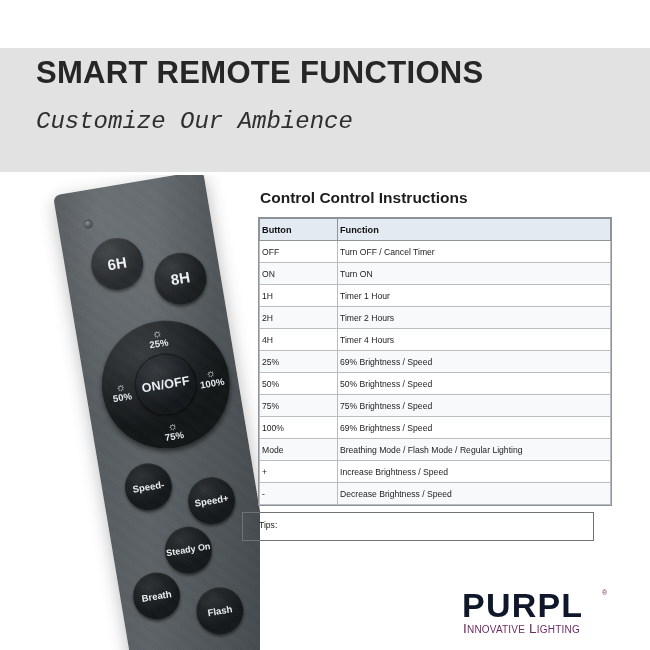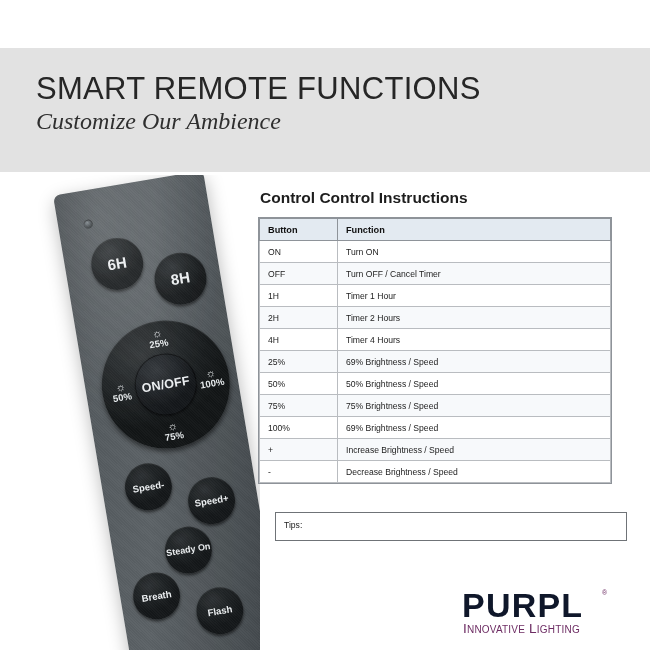--- a/index.html
+++ b/index.html
@@ -12,29 +12,28 @@
   }
   #page{position:absolute;left:0;top:0;width:650px;height:650px;overflow:hidden;background:#fff;}
 
   
   .header-band{
     position:absolute;left:0;top:48px;width:650px;height:124px;
     background:#e2e2e2;
   }
   .header-title{
     position:absolute;left:36px;top:55px;
-    font-size:31px;font-weight:normal;letter-spacing:.3px;
+    font-size:31px;font-weight:bold;letter-spacing:.3px;
     color:#262626;
     font-family:"Liberation Sans", sans-serif;
-    margin-top:16px;
   }
   .header-sub{
     position:absolute;left:36px;top:108px;
     font-size:24px;font-style:italic;color:#2f2f2f;
-    font-family:Liberation Serif, serif;
+    font-family:Liberation Mono, monospace;
   }
 
   
   .remote-wrap{
     position:absolute;left:-10px;top:175px;width:270px;height:480px;
     overflow:hidden;
   }
   .remote-body{
     position:absolute;left:62px;top:8px;
     width:152px;height:520px;
@@ -80,39 +79,39 @@
   }
   table.instr{
     position:absolute;left:259px;top:218px;width:352px;
     border-collapse:collapse;
     font-size:8.6px;color:#222;
     font-family:"Liberation Sans", sans-serif;
     table-layout:fixed;
   }
   table.instr th, table.instr td{
     border:1px solid #b9bcc0;
-    padding:4px 8px;
+    padding:4px 2px;
     text-align:left;
     vertical-align:middle;
     height:13px;
   }
   table.instr th{
     background:#e3eaf1;font-weight:bold;font-size:9.2px;color:#111;
     border-color:#8e9399;
   }
   table.instr tbody tr:nth-child(odd) td{background:#ffffff;}
   table.instr tbody tr:nth-child(even) td{background:#f7f9fb;}
   table.instr col.c1{width:78px;}
   table.instr{box-shadow:0 0 0 1px #8e9399;}
 
   .tips{
-    position:absolute;left:275px;top:512px;width:352px;
+    position:absolute;left:242px;top:512px;width:352px;
     box-sizing:border-box;
     border:1px solid #6f7377;
-    padding:6px 8px 7px 8px;
+    padding:6px 8px 7px 16px;
     font-size:8.6px;line-height:1.62;color:#222;
   }
 
   
   .logo{position:absolute;left:462px;top:588px;width:160px;height:48px;}
   .logo-word{
     position:absolute;left:0;top:0;
     font-size:34px;font-weight:bold;letter-spacing:1.2px;
     color:#0f172a;line-height:1;
     font-family:"Liberation Sans", sans-serif;
@@ -202,28 +201,28 @@
         <col>
       </colgroup>
     <thead>
       <tr>
         <th>Button</th>
         <th>Function</th>
       </tr>
     </thead>
     <tbody>
         <tr>
+          <td>OFF</td>
+          <td>Turn OFF / Cancel Timer</td>
+        </tr>
+        <tr>
           <td>ON</td>
           <td>Turn ON</td>
         </tr>
         <tr>
-          <td>OFF</td>
-          <td>Turn OFF / Cancel Timer</td>
-        </tr>
-        <tr>
           <td>1H</td>
           <td>Timer 1 Hour</td>
         </tr>
         <tr>
           <td>2H</td>
           <td>Timer 2 Hours</td>
         </tr>
         <tr>
           <td>4H</td>
           <td>Timer 4 Hours</td>
@@ -236,20 +235,24 @@
           <td>50%</td>
           <td>50% Brightness / Speed</td>
         </tr>
         <tr>
           <td>75%</td>
           <td>75% Brightness / Speed</td>
         </tr>
         <tr>
           <td>100%</td>
           <td>69% Brightness / Speed</td>
+        </tr>
+        <tr>
+          <td>Mode</td>
+          <td>Breathing Mode / Flash Mode / Regular Lighting</td>
         </tr>
         <tr>
           <td>+</td>
           <td>Increase Brightness / Speed</td>
         </tr>
         <tr>
           <td>-</td>
           <td>Decrease Brightness / Speed</td>
         </tr>
       </tbody>

